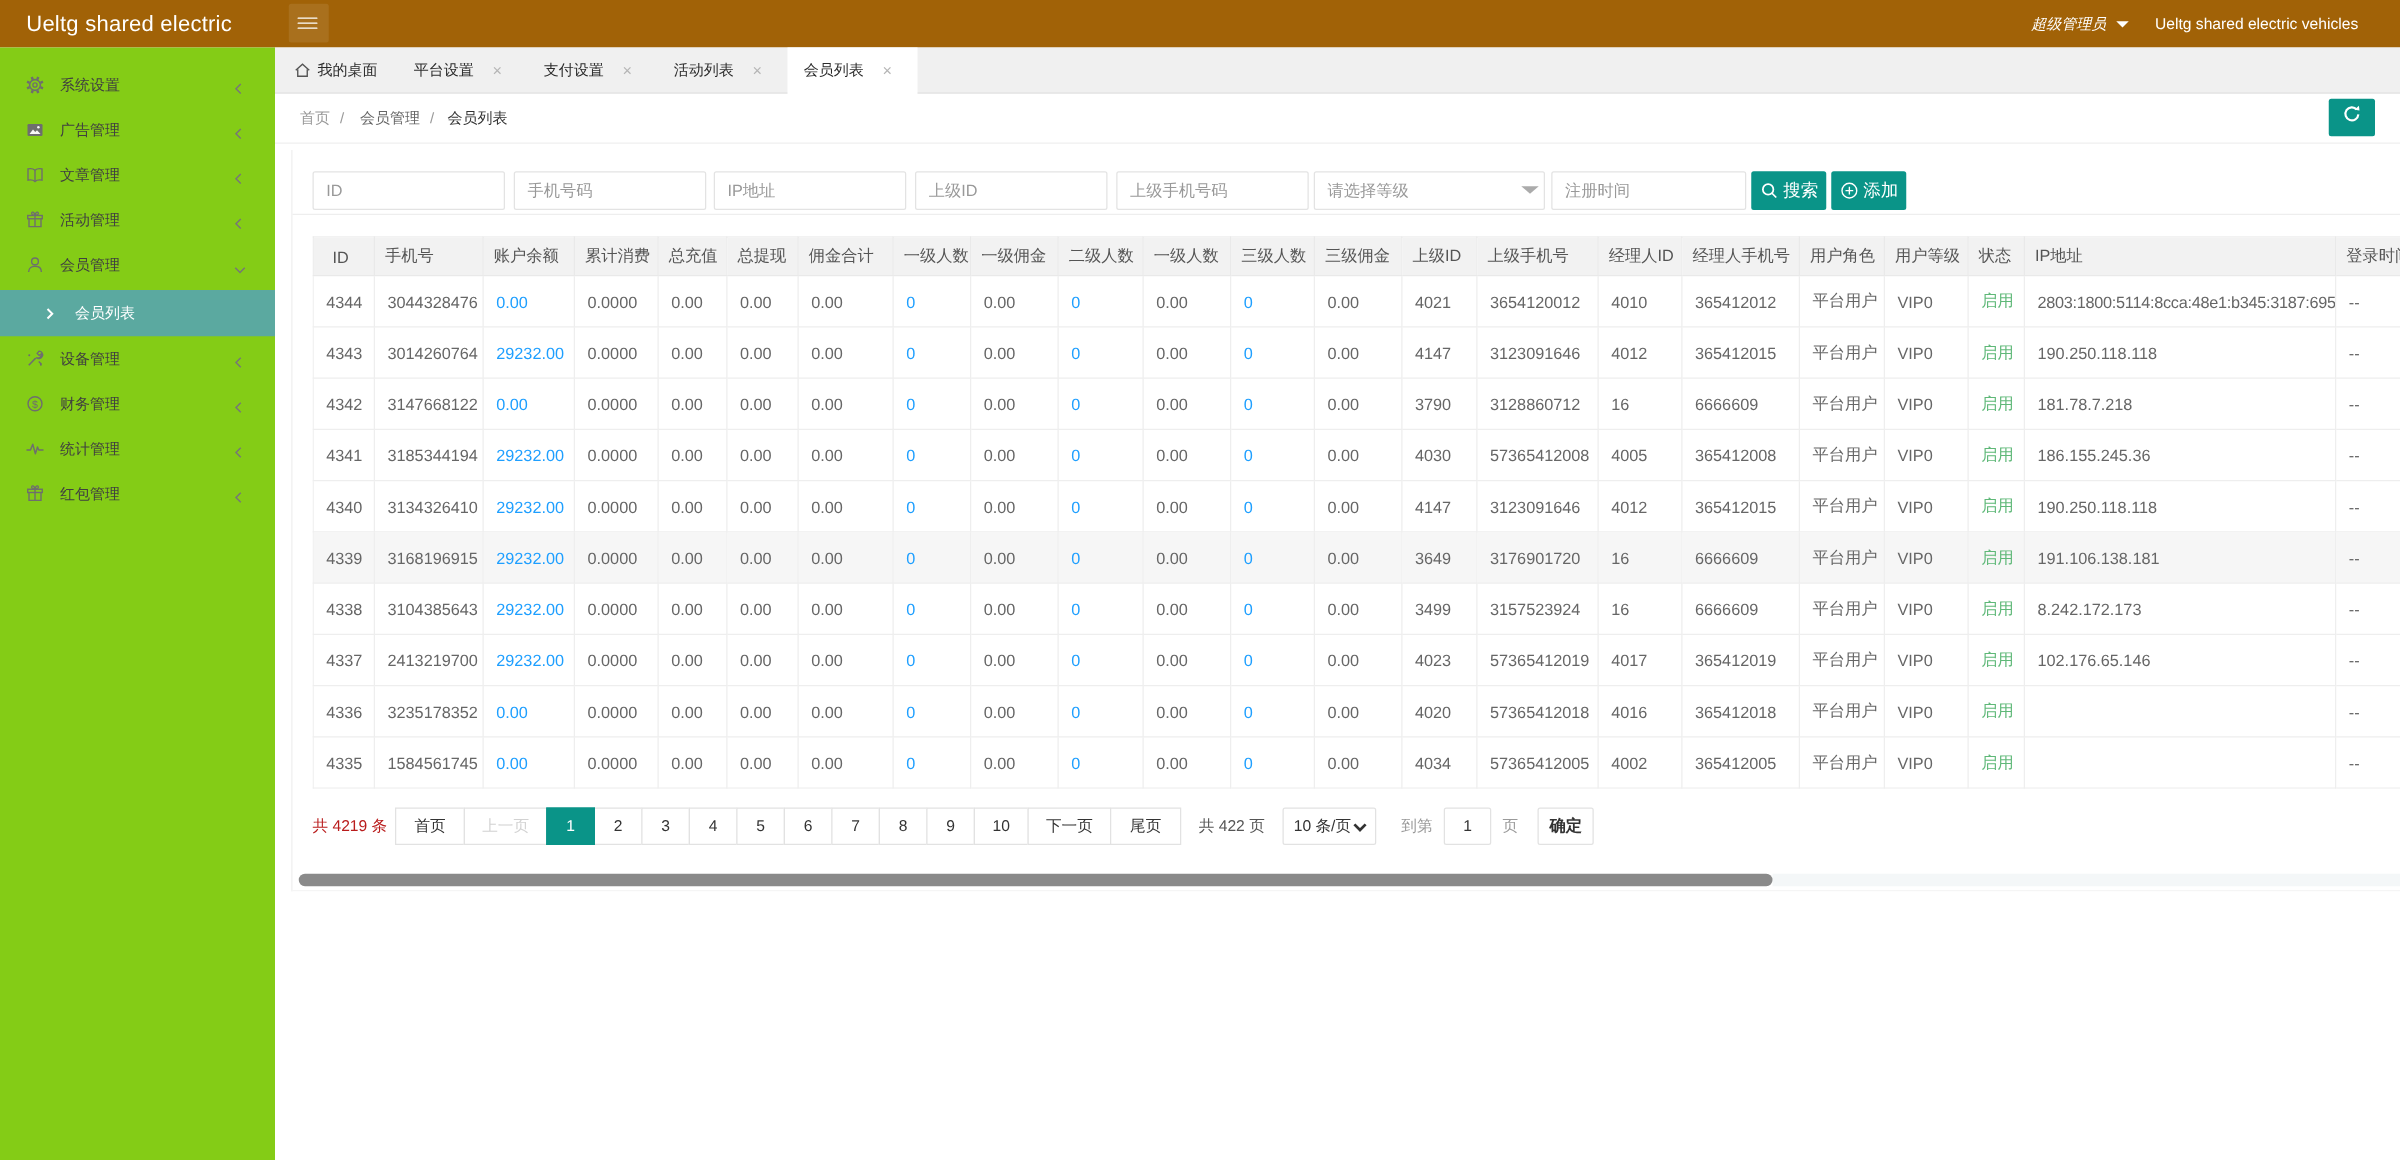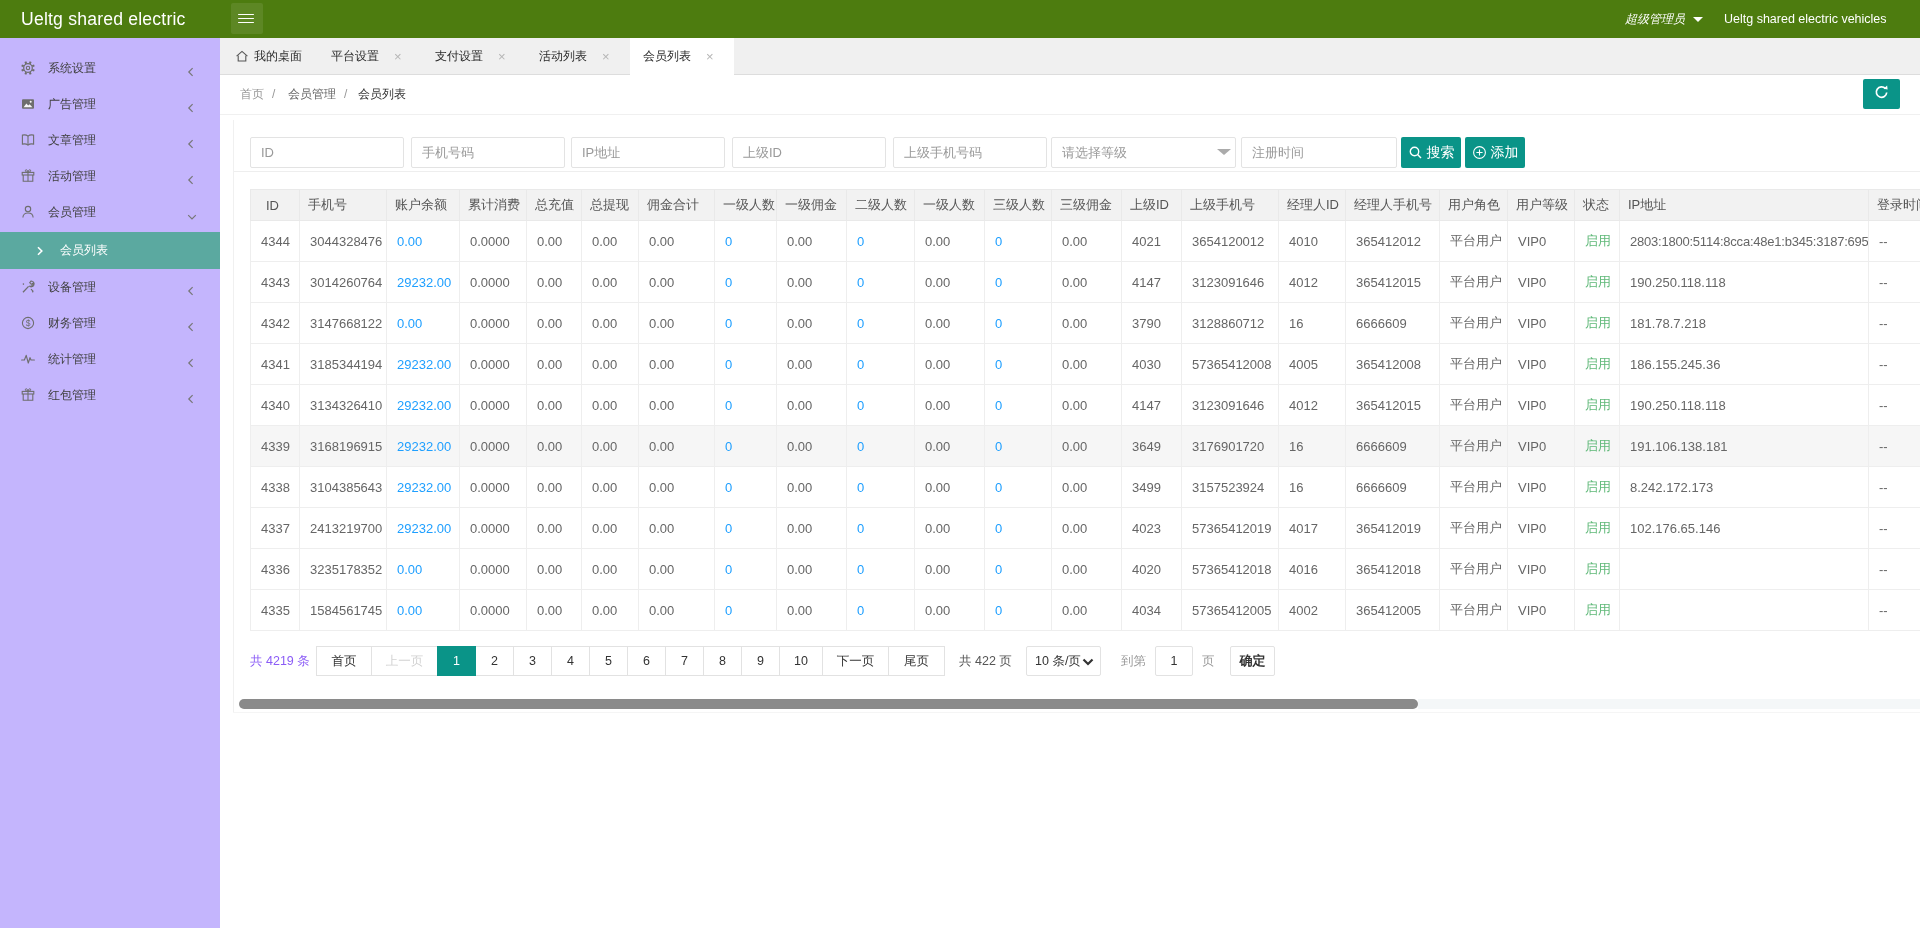--- a/index.html
+++ b/index.html
@@ -1,27 +1,27 @@
 <!DOCTYPE html>
 <html><head><meta charset="utf-8">
 <style>
 * { margin:0; padding:0; box-sizing:border-box; }
 html,body { width:1920px; height:928px; background:#fff; font-family:"Liberation Sans",sans-serif; overflow:hidden; }
 
 
-#hdr { position:absolute; left:0; top:0; width:1920px; height:38px; background:#4d7c0f; }
+#hdr { position:absolute; left:0; top:0; width:1920px; height:38px; background:#a16207; }
 #logo { position:absolute; left:21px; top:0; line-height:38px; font-size:17.6px; color:#fff; letter-spacing:0.2px; }
 #burger { position:absolute; left:231px; top:3px; width:32px; height:31px; background:rgba(255,255,255,0.09); border-radius:2px; }
 #burger i { position:absolute; left:7px; width:16px; height:1.6px; background:#fff; border-radius:1px; }
 #adm { position:absolute; left:1625px; top:0; line-height:38px; font-size:12px; color:#fff;font-style:italic; }
 #adm .tri { display:inline-block; width:0; height:0; border-left:5px solid transparent; border-right:5px solid transparent; border-top:5px solid #fff; margin-left:8px; vertical-align:1px; }
 #brand { position:absolute; left:1724px; top:0; line-height:38px; font-size:12.5px; color:#fff; }
 
 
-#side { position:absolute; left:0; top:38px; width:220px; height:890px; background:#c4b5fd; }
+#side { position:absolute; left:0; top:38px; width:220px; height:890px; background:#84cc16; }
 #menu { padding-top:12px; }
 .mi { position:relative; height:36px; }
 .mic { position:absolute; left:20px; top:10px; }
 .mlb { position:absolute; left:48px; top:0; line-height:36px; font-size:12px; color:#404040; }
 .mch { position:absolute; left:187px; top:13px; }
 .smi { position:relative; height:37px; background:#5BA9A0; color:#fff; margin-top:2px; }
 .smi svg { position:absolute; left:36px; top:14px; }
 .smi span { position:absolute; left:60px; line-height:37px; font-size:12px; }
 
 
@@ -48,21 +48,21 @@
 
 #twrap { position:absolute; left:250px; top:189px; width:1670px; height:442px; overflow:hidden; }
 table { border-collapse:collapse; table-layout:fixed; width:1698px; }
 th { height:31px; background:#f2f2f2; font-weight:normal; font-size:13px; color:#555; text-align:left; padding-left:8px; border:1px solid #e9e9e9; overflow:hidden; white-space:nowrap; }
 td { height:41px; font-size:13px; color:#666; text-align:left; padding-left:10px; border:1px solid #eee; overflow:hidden; white-space:nowrap; }
 tr.hv td { background:#f6f6f6;margin-left:44px; }
 th:first-child { padding-left:15px; }
 .ipx { letter-spacing:-0.22px; }
 .lnk { color:#1E9FFF; }
 .on { color:#5FB878; }
-#pgtotal { position:absolute; left:250px; top:646px; line-height:30px; font-size:12.5px; color:#8b5cf6; }
+#pgtotal { position:absolute; left:250px; top:646px; line-height:30px; font-size:12.5px; color:#b91c1c; }
 #pgrow { position:absolute; left:317px; top:646px; }
 .pbtn { display:inline-block; float:left; height:30px; line-height:28px; text-align:center; border:1px solid #e2e2e2; background:#fff; color:#333; font-size:12.5px; margin-left:-1px; }
 .pact { background:#0A9488 !important; border-color:#0A9488 !important; color:#fff !important; position:relative; z-index:2; }
 .pdis { color:#d2d2d2 !important; }
 #pgpages { position:absolute; left:959px; top:646px; line-height:30px; font-size:12.5px; color:#555; }
 #pgsel { position:absolute; left:1026px; top:646px; width:75px; height:30px; border:1px solid #e2e2e2; border-radius:2px; line-height:28px; font-size:12.5px; color:#333; padding-left:8px; }
 #pgsel svg { position:absolute; right:6px; top:11px; }
 #pgjump { position:absolute; left:1121px; top:646px; line-height:30px; font-size:12.5px; color:#9a9a9a; }
 #pginp { position:absolute; left:1155px; top:646px; width:38px; height:30px; border:1px solid #e2e2e2; border-radius:2px; text-align:center; line-height:28px; font-size:12.5px; color:#333; }
 #pgok { position:absolute; left:1230px; top:646px; width:45px; height:30px; border:1px solid #e2e2e2; border-radius:2px; text-align:center; line-height:28px; font-size:13px; color:#333; font-weight:bold; }

